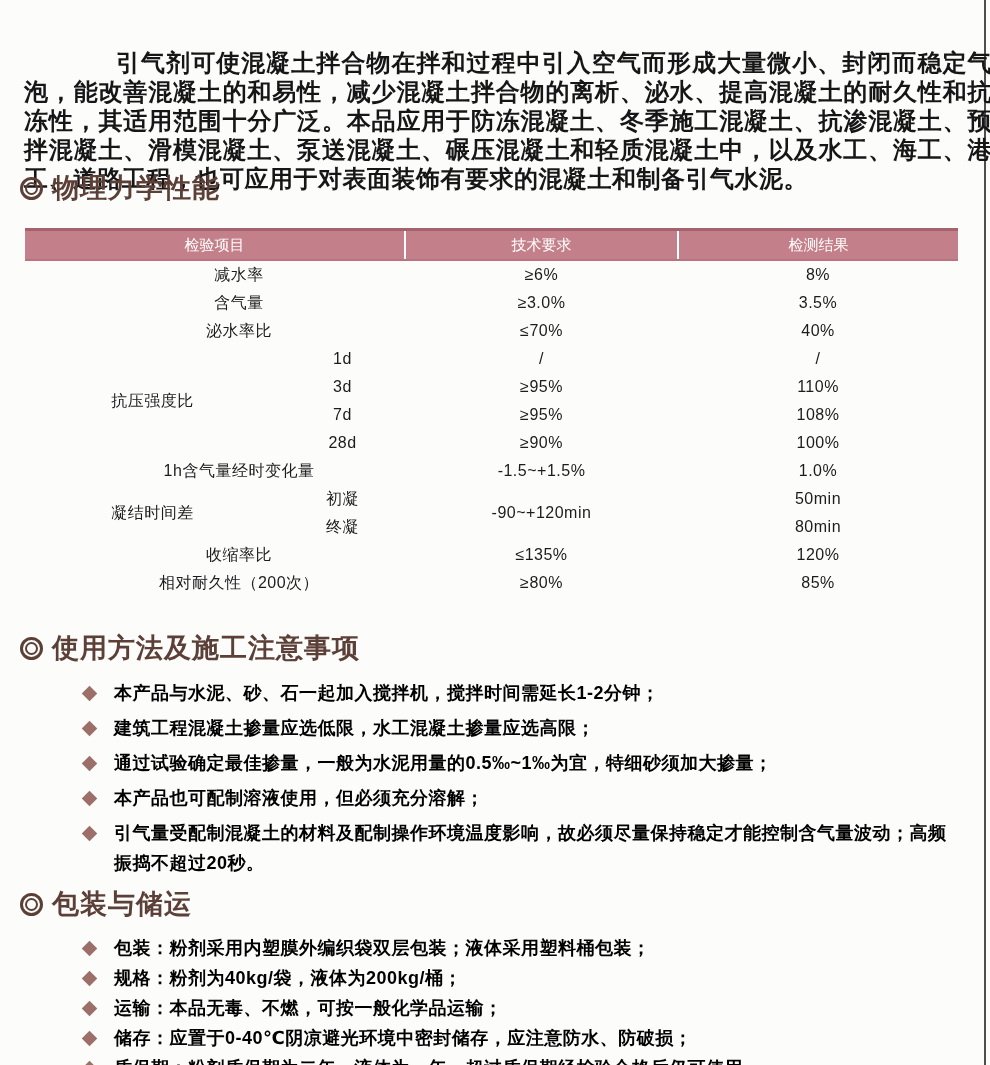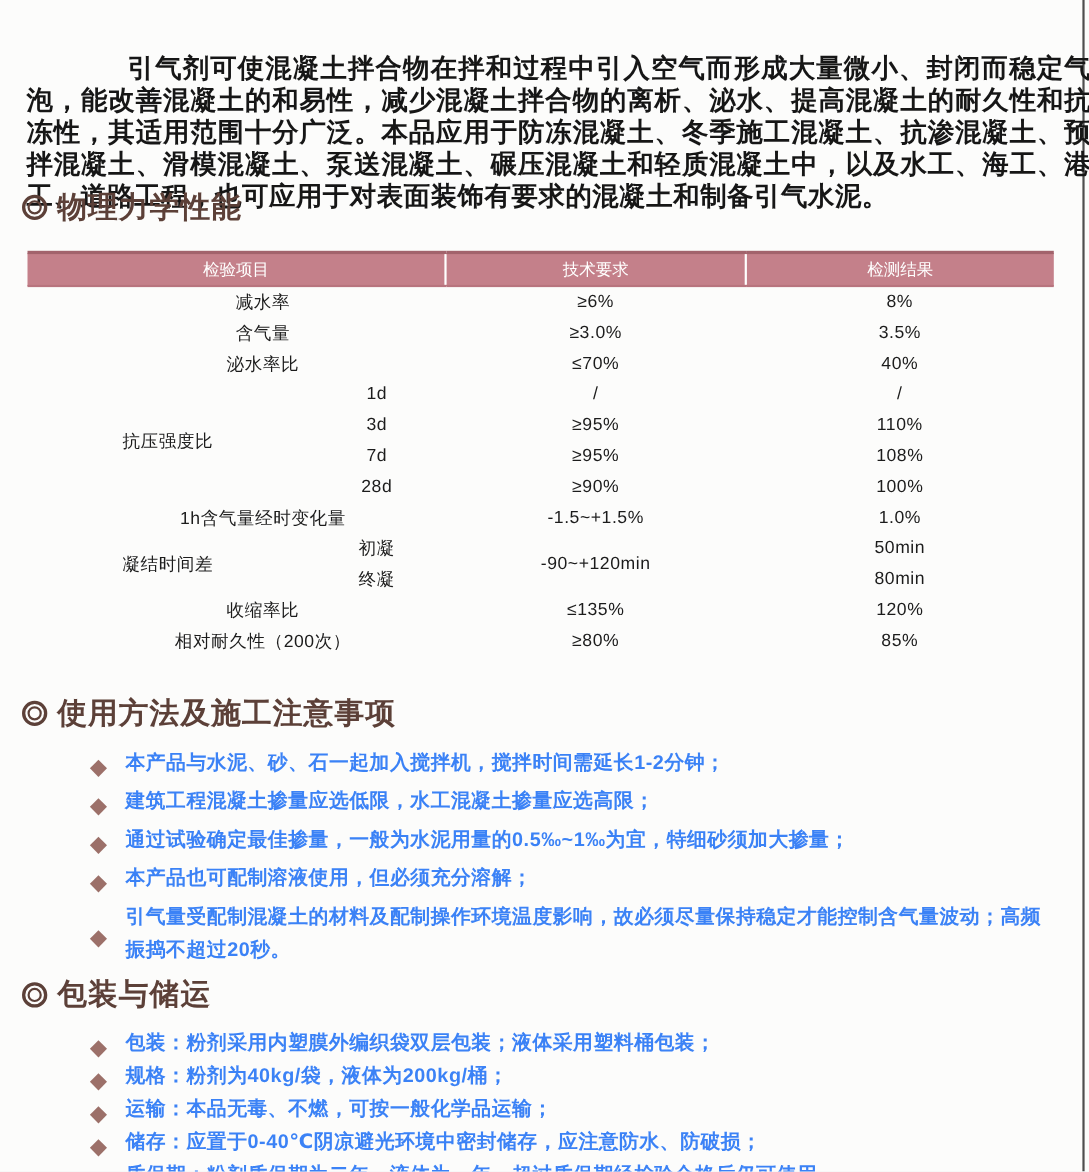--- a/index.html
+++ b/index.html
@@ -25,22 +25,22 @@
   .spec-table th{background:#c4808a;color:#ffffff;font-size:15px;font-weight:500;height:26px;
                  border-top:3px solid #a2636c;border-bottom:2px solid #b8747e;}
   .spec-table th + th{border-left:2px solid #ffffff;}
   .spec-table td{height:28px;text-align:center;vertical-align:middle;font-size:16px;
                  font-weight:400;color:#1c1c1c;padding:0;letter-spacing:0.5px;}
   .spec-table td.item-full{padding-left:48px;}
   .spec-table td.group-label{font-weight:500;}
 
   
   .bullets{position:absolute;left:84px;right:30px;}
-  .bullet-item{display:flex;align-items:center;line-height:30px;margin-bottom:5px;
-               font-size:18px;font-weight:600;color:#3b82f6;letter-spacing:0.5px;}
+  .bullet-item{display:flex;align-items:flex-start;line-height:30px;margin-bottom:5px;
+               font-size:18px;font-weight:600;color:#000000;letter-spacing:0.5px;}
   .bullet-item .diamond{flex:0 0 auto;width:11px;height:11px;background:#9c7069;
                transform:rotate(45deg);margin:10px 19px 0 0;}
   .bullet-item .bullet-text{flex:1;}
   .bullets.tight .bullet-item{margin-bottom:0;}
 </style>
 </head>
 <body>
 
 <div class="page">
 

